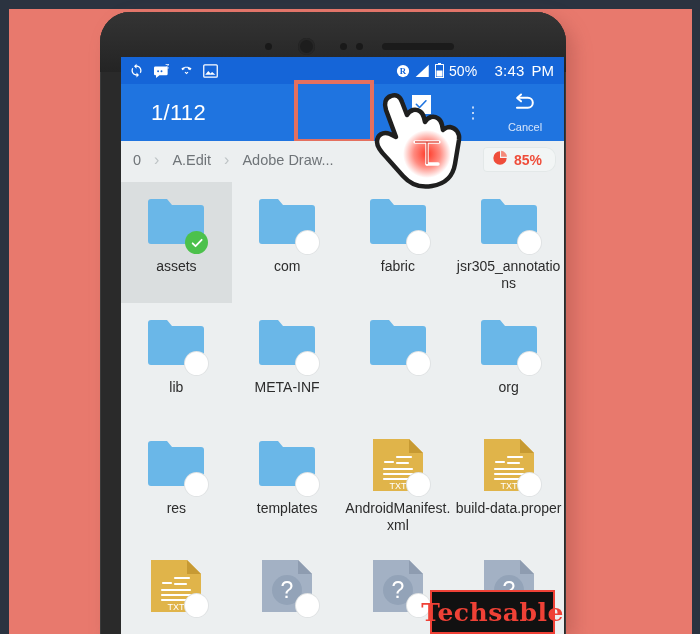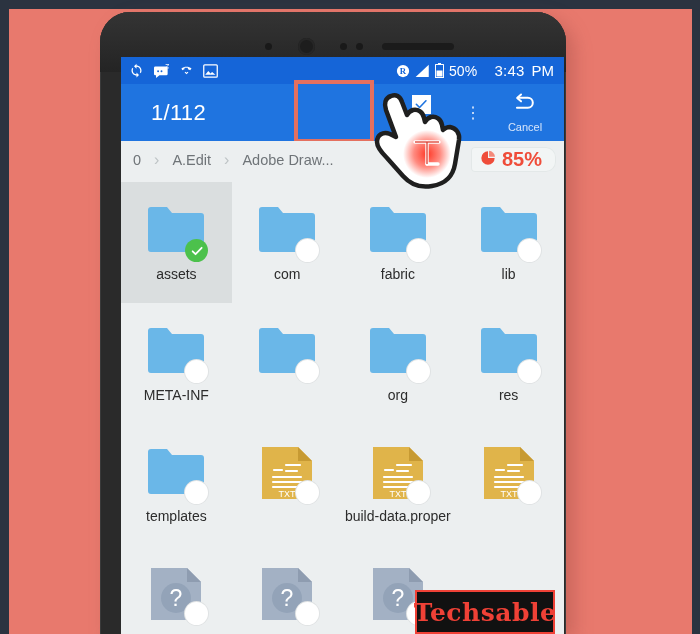--- a/index.html
+++ b/index.html
@@ -213,38 +213,38 @@
     right: 8px;
     top: 6px;
     height: 25px;
     padding: 0 14px 0 9px;
     background: #f2f5f5;
     border-radius: 4px 10px 10px 4px;
     display: flex;
     align-items: center;
     gap: 6px;
     color: #ef4d3a;
-    font-size: 20px;
+    font-size: 14px;
     font-weight: bold;
     box-shadow: inset 0 0 0 1px #e3e8e8;
   }
 
   
   .filegrid {
     display: grid;
     grid-template-columns: repeat(4, 1fr);
     background: #eceff0;
     padding-top: 3px;
   }
   .cell {
     height: 121px;
     display: flex;
     flex-direction: column;
     align-items: center;
-    padding-top: 16px;
+    padding-top: 8px;
     box-sizing: border-box;
   }
   .cell.selected { background: #dadedf; }
   .icon-wrap {
     position: relative;
     width: 80px;
     height: 66px;
     display: flex;
     align-items: center;
     justify-content: center;
@@ -286,21 +286,21 @@
     width: 108px;
     height: 108px;
     pointer-events: none;
   }
 
   
   .watermark {
     position: absolute;
     right: 9px;
     bottom: 0;
-    width: 140px;
+    width: 125px;
     height: 44px;
     background: #111;
     border: 2px solid #ef4136;
     box-sizing: border-box;
     display: flex;
     align-items: center;
     justify-content: center;
   }
   .watermark span {
     font-family: "DejaVu Serif", serif;
@@ -454,20 +454,29 @@
           <div class="cell-label">com</div>
         </div>
         <div class="cell">
           <div class="icon-wrap">
             <svg width="62" height="54" viewBox="0 0 62 54">
               <path d="M3 6a3 3 0 013-3h16l5 6h29a3 3 0 013 3v33a3 3 0 01-3 3H6a3 3 0 01-3-3z" fill="#6ab7e8"></path>
             </svg>
             <span class="badge-circle"></span>
           </div>
           <div class="cell-label">fabric</div>
+        </div>
+        <div class="cell">
+          <div class="icon-wrap">
+            <svg width="62" height="54" viewBox="0 0 62 54">
+              <path d="M3 6a3 3 0 013-3h16l5 6h29a3 3 0 013 3v33a3 3 0 01-3 3H6a3 3 0 01-3-3z" fill="#6ab7e8"></path>
+            </svg>
+            <span class="badge-circle"></span>
+          </div>
+          <div class="cell-label">jsr305_annotations</div>
         </div>
         <div class="cell">
           <div class="icon-wrap">
             <svg width="62" height="54" viewBox="0 0 62 54">
               <path d="M3 6a3 3 0 013-3h16l5 6h29a3 3 0 013 3v33a3 3 0 01-3 3H6a3 3 0 01-3-3z" fill="#6ab7e8"></path>
             </svg>
             <span class="badge-circle"></span>
           </div>
           <div class="cell-label">lib</div>
         </div>
@@ -525,20 +534,21 @@
                 <path d="M26 21h14"></path>
                 <path d="M26 27h11"></path>
                 <path d="M13 33h28"></path>
                 <path d="M13 38h28"></path>
                 <path d="M13 43h28"></path>
               </g>
               <text x="27" y="53" font-family="Liberation Sans, sans-serif" font-size="9" fill="#fff" text-anchor="middle">TXT</text>
             </svg>
             <span class="badge-circle"></span>
           </div>
+          <div class="cell-label">AndroidManifest.xml</div>
         </div>
         <div class="cell">
           <div class="icon-wrap">
             <svg width="54" height="58" viewBox="0 0 54 58">
               <path d="M2 3h36l14 14v38H2z" fill="#e0b44a"></path>
               <path d="M38 3l14 14H38z" fill="#c79a33"></path>
               <g stroke="#fff" stroke-width="2.2" stroke-linecap="round">
                 <path d="M14 26h8"></path>
                 <path d="M26 21h14"></path>
                 <path d="M26 27h11"></path>

